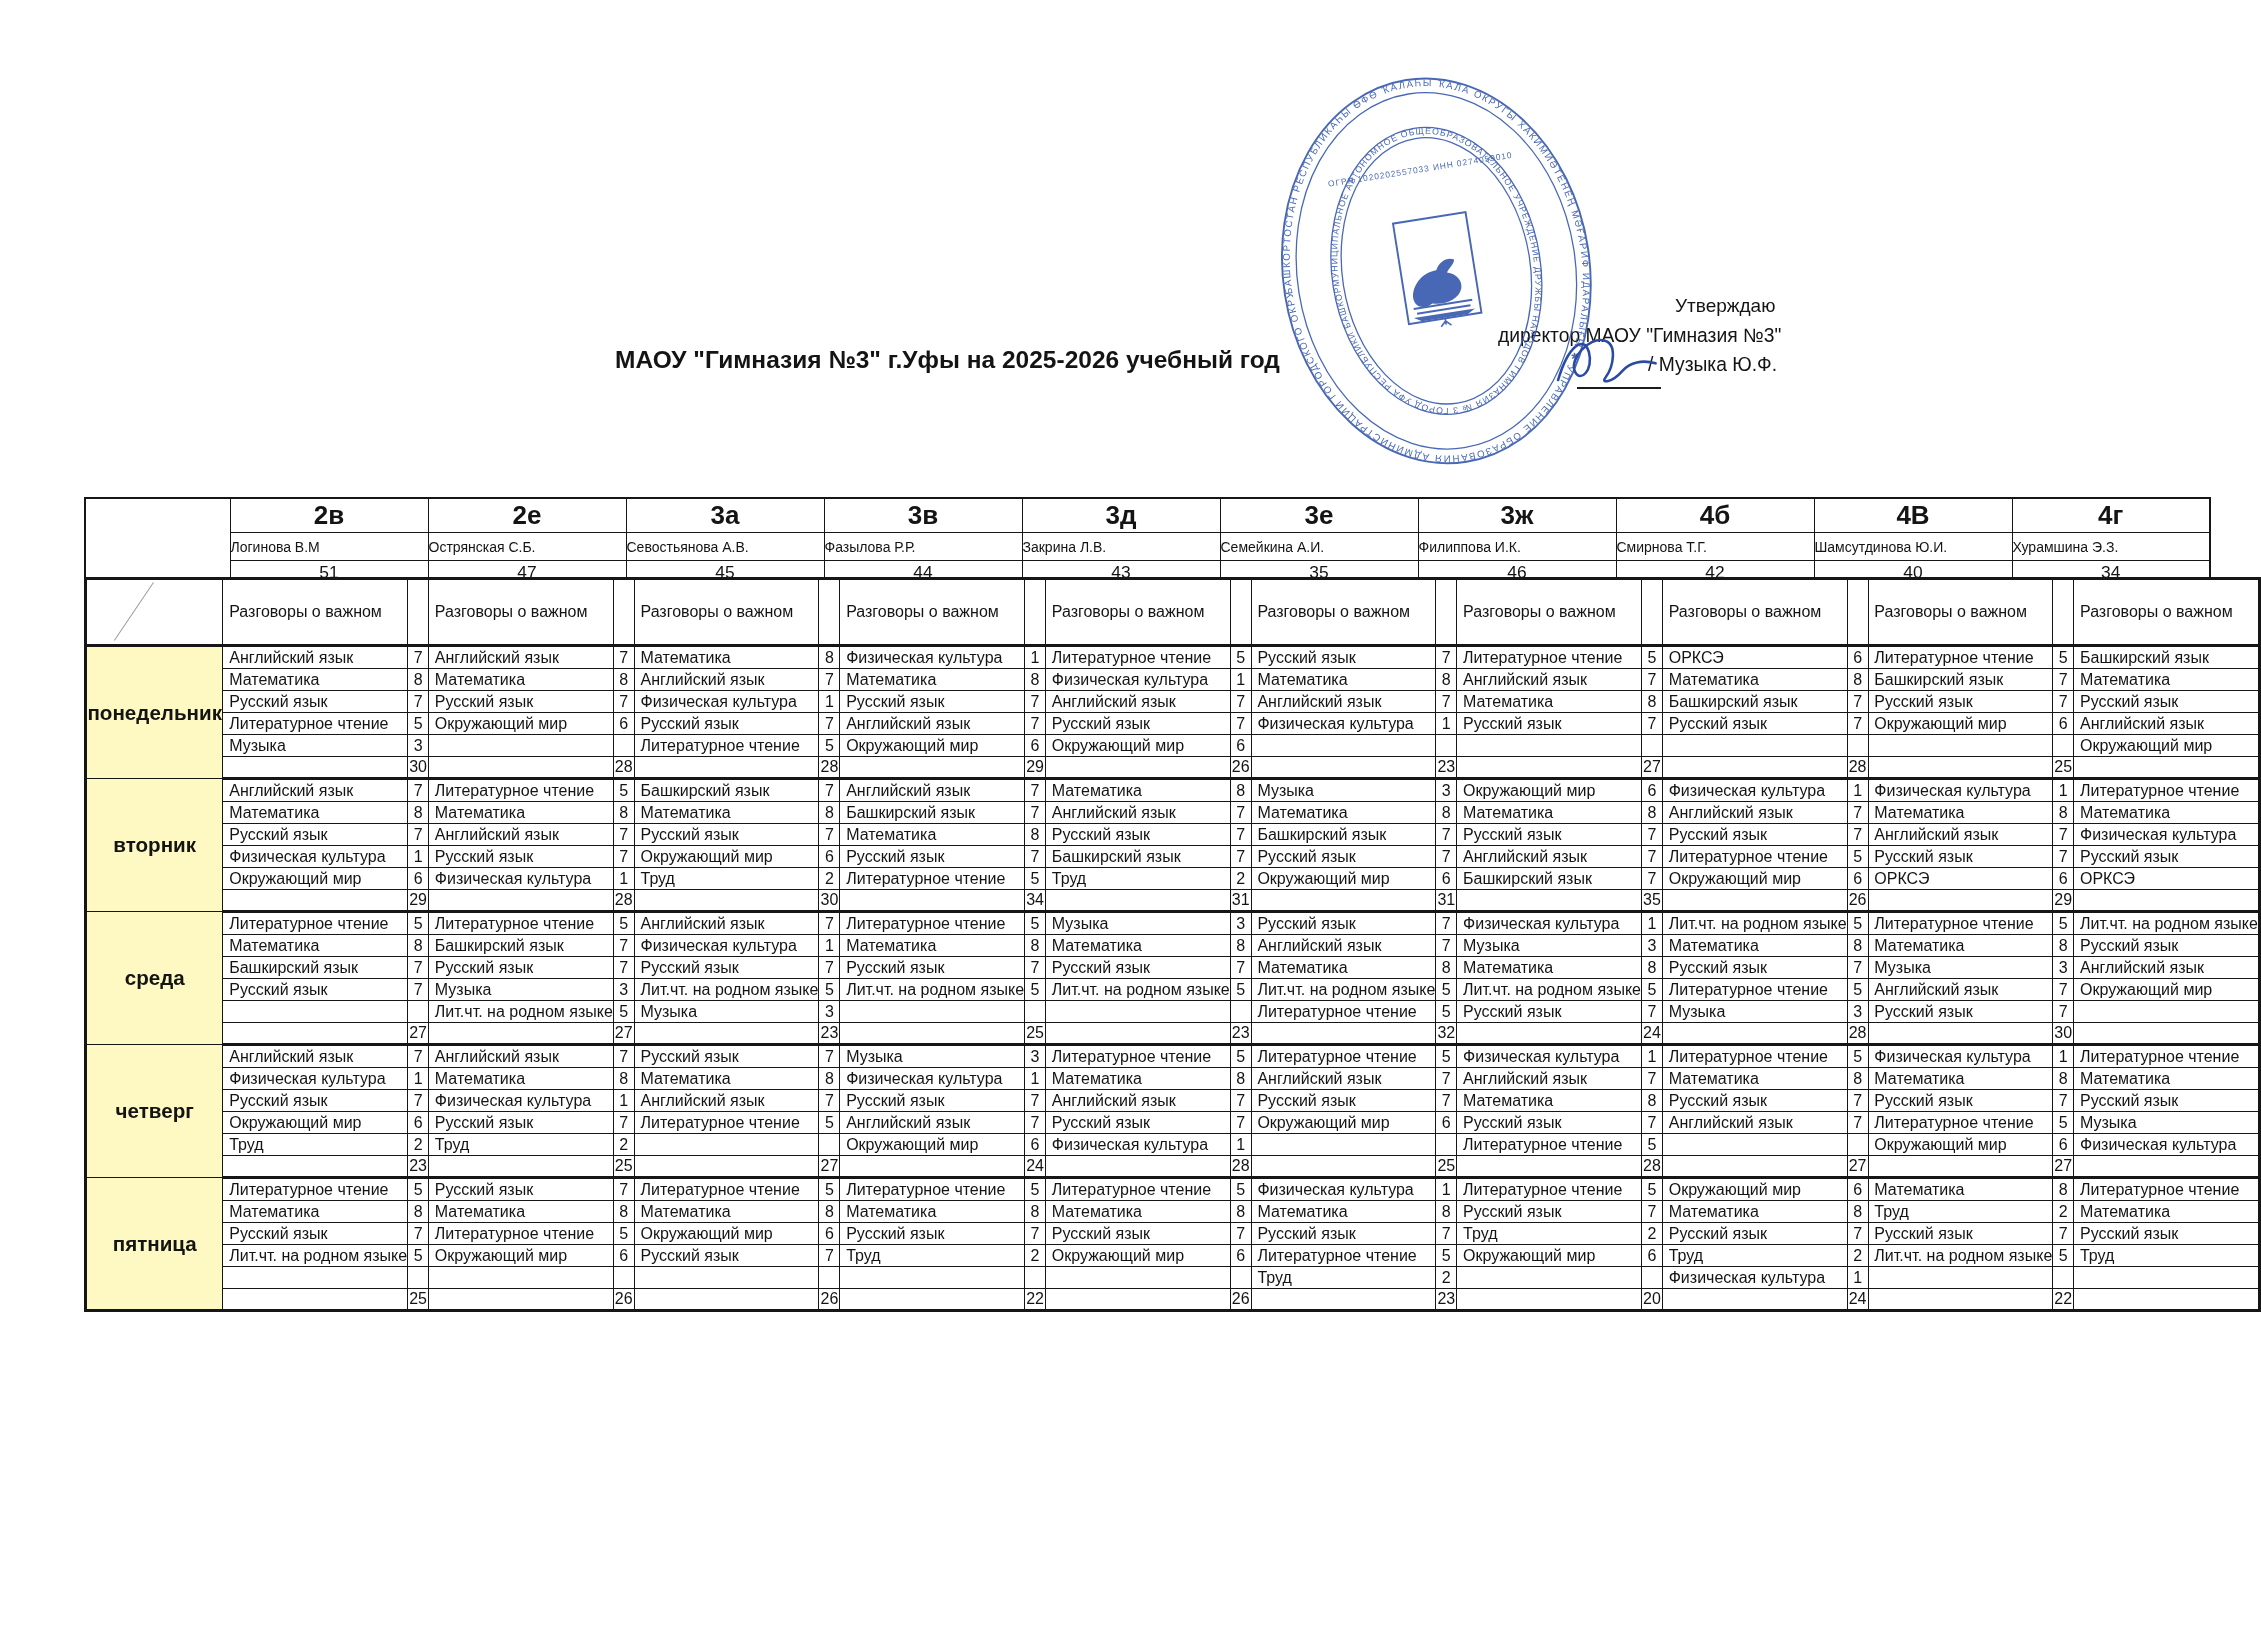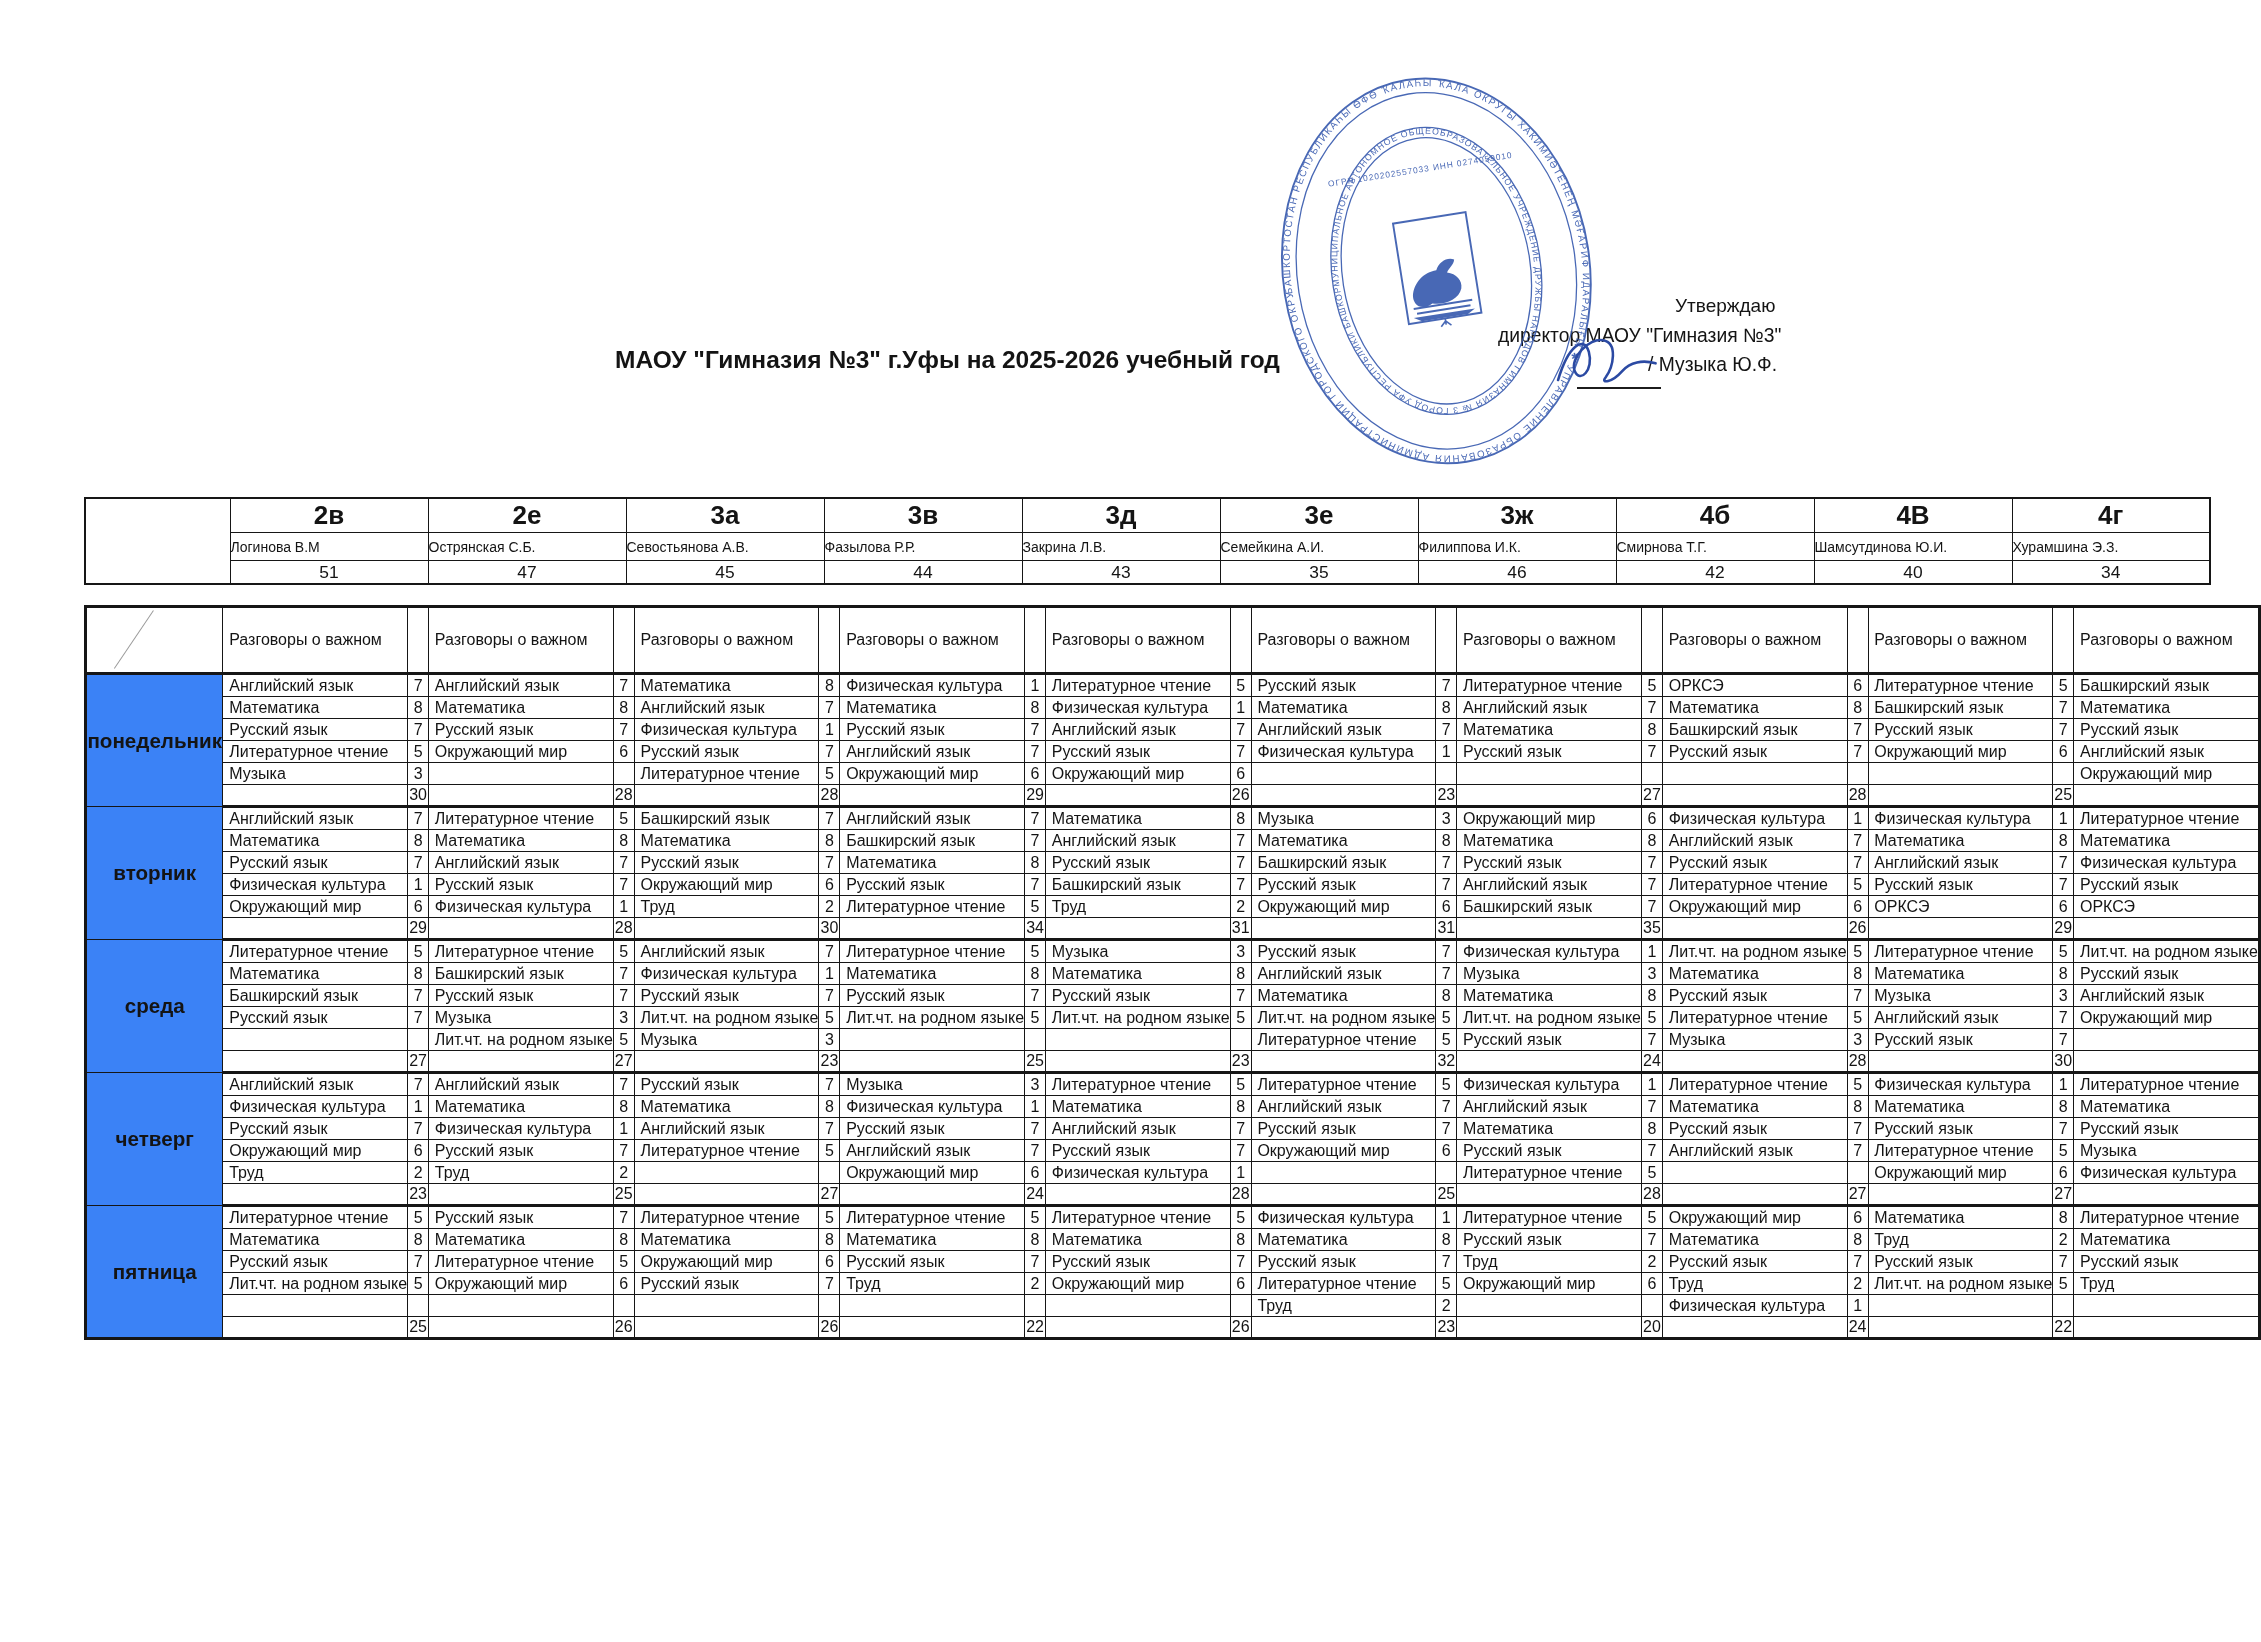--- a/index.html
+++ b/index.html
@@ -13,30 +13,30 @@
   
   #title{left:615px;top:343px;font-weight:bold;font-size:24.5px;line-height:33px;white-space:pre}
   #approve-1{left:1675px;top:295px;font-size:19px}
   #approve-2{left:1498px;top:325px;font-size:19.3px}
   #approve-3{left:1648px;top:354px;font-size:19.3px}
   #sig-underline{left:1577px;top:387px;width:84px;height:1.9px;background:#1c1c1c}
 
   
   table{border-collapse:collapse;table-layout:fixed;position:absolute;left:84px;background:#fff}
   #header-table{top:497px;border:2.6px solid #161616}
-  #sched-table{top:605px;border:3.2px solid #161616}
+  #sched-table{top:577px;border:3.2px solid #161616}
   td{border:1.3px solid #161616;overflow:hidden;white-space:nowrap;padding:0;vertical-align:middle;font-size:16px}
 
   .cls-name{font-size:26px;font-weight:bold;text-align:center;height:33px}
   .teacher{font-size:14px;height:27px}
   .cls-num{font-size:17.4px;text-align:center;height:22px}
 
   .subj{padding-left:5.8px;border-left-width:1.9px;text-align:left}
   .room{text-align:center}
-  .daycell{font-weight:bold;font-size:20.6px;text-align:center;border-right-width:1.9px;background:#3b82f6}
+  .daycell{font-weight:bold;font-size:20.6px;text-align:center;border-right-width:1.9px;background:#fef9c3}
 
   tr.razg td{height:64px;border-bottom-width:3.2px}
   tr.lesson td{height:21px}
   tr.total-row td{height:20px;border-bottom-width:3.2px}
   .razg-day{position:relative}
   .slash{position:absolute;left:11.6px;top:31px;width:70px;height:1.3px;background:#9a9a9a;transform:rotate(-56deg)}
 
   
   #stamp{left:1256px;top:55px;opacity:.9}
   #signature{left:1546px;top:321px}

